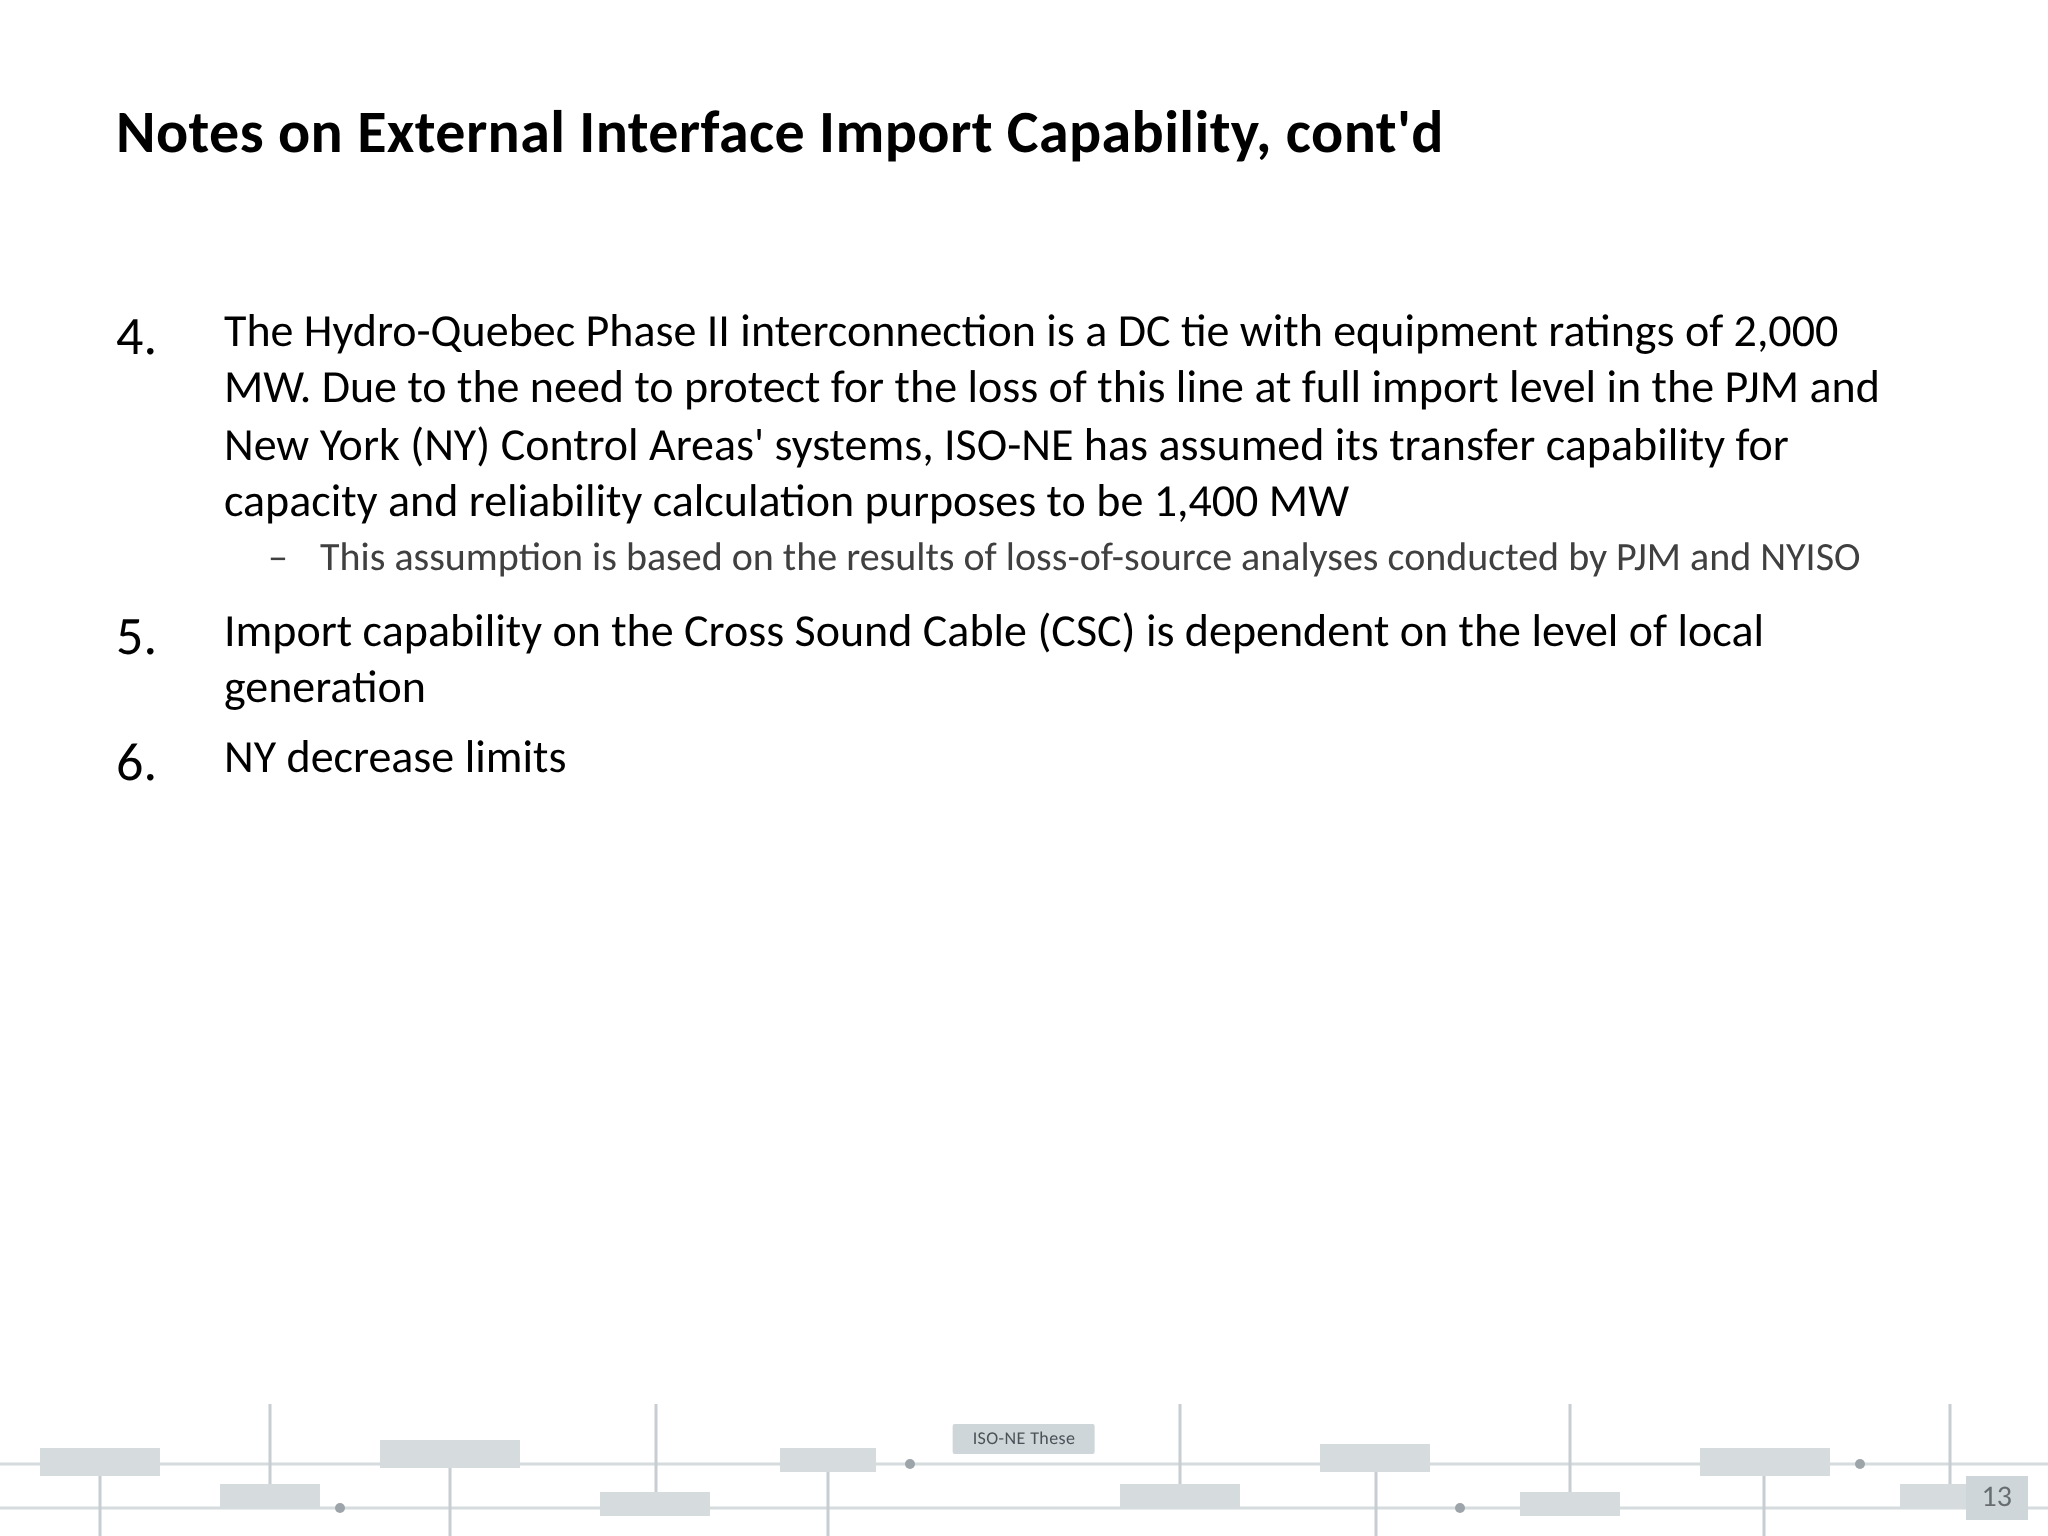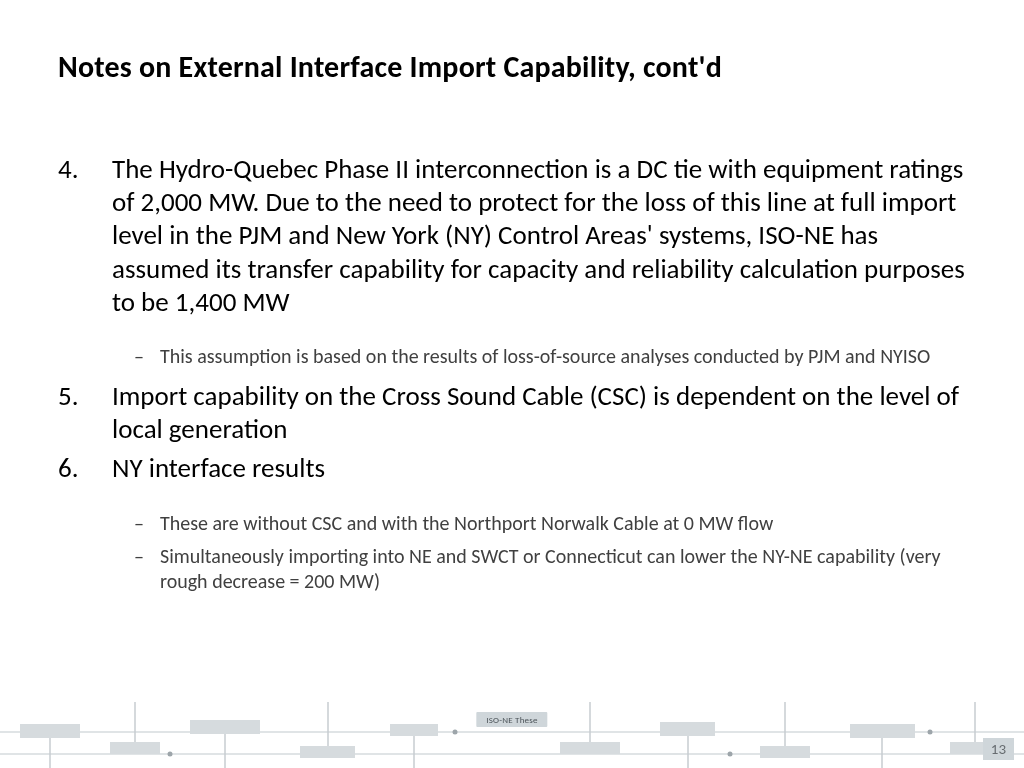--- a/index.html
+++ b/index.html
@@ -3,22 +3,22 @@
 <meta charset="utf-8">
 <style>
   * { margin: 0; padding: 0; box-sizing: border-box; }
   html, body { width: 1024px; height: 768px; font-family: Calibri, "Segoe UI", Arial, sans-serif; background: #fff; color: #000; overflow: hidden; }
   .slide { position: relative; width: 1024px; height: 768px; }
   .title { position: absolute; top: 48px; left: 58px; right: 58px; font-size: 30px; font-weight: 700; letter-spacing: 0.2px; }
   .body { position: absolute; top: 152px; left: 58px; right: 58px; }
   ol.main { list-style: none; counter-reset: item 3; }
   ol.main > li { counter-increment: item; position: relative; padding-left: 54px; margin-bottom: 6px; }
   ol.main > li::before { content: counter(item) "."; position: absolute; left: 0; top: 0; font-size: 27px; }
-  ol.main > li > .txt { font-size: 27px; line-height: 1.23; }
-  ul.sub { list-style: none; margin-top: 26px; margin-bottom: 10px; }
+  ol.main > li > .txt { font-size: 23px; line-height: 1.23; }
+  ul.sub { list-style: none; margin-top: 2px; margin-bottom: 10px; }
   ul.sub > li { position: relative; padding-left: 48px; margin-bottom: 8px; }
   ul.sub > li::before { content: "–"; position: absolute; left: 22px; top: 0; font-size: 20px; color: #404040; }
   ul.sub > li > .txt { font-size: 20px; line-height: 1.25; color: #404040; }
   .footer { position: absolute; left: 0; right: 0; bottom: 0; height: 66px; }
   .footer-deco { position: absolute; left: 0; right: 0; bottom: 0; height: 66px; overflow: hidden; }
   .footer-deco svg { width: 1024px; height: 66px; display: block; }
   .footer-label { position: absolute; left: 50%; transform: translateX(-50%); top: 10px; background: #cfd6da; color: #4a5257; font-size: 9px; padding: 2px 10px; border-radius: 1px; letter-spacing: 0.2px; }
   .page-num { position: absolute; right: 10px; bottom: 8px; background: #cfd6da; color: #676c70; font-size: 15px; padding: 2px 8px; }
 </style>
 </head>
@@ -35,29 +35,21 @@
         <ul class="sub">
           <li>
               <div class="txt">This assumption is based on the results of loss-of-source analyses conducted by PJM and NYISO</div>
             </li>
         </ul>
       </li>
       <li>
         <div class="txt">Import capability on the Cross Sound Cable (CSC) is dependent on the level of local generation</div>
       </li>
       <li>
-        <div class="txt">NY interface results</div>
-        <ul class="sub">
-          <li>
-              <div class="txt">These are without CSC and with the Northport Norwalk Cable at 0 MW flow</div>
-            </li>
-          <li>
-              <div class="txt">Simultaneously importing into NE and SWCT or Connecticut can lower the NY-NE capability (very rough decrease = 200 MW)</div>
-            </li>
-        </ul>
+        <div class="txt">NY decrease limits</div>
       </li>
     </ol>
   </div>
 
   <div class="footer">
     <div class="footer-deco">
       <svg viewBox="0 0 1024 66">
         <g stroke="#c7cdd1" stroke-width="1.5" fill="#d6dbde">
           <line x1="0" y1="30" x2="1024" y2="30" stroke="#d6dbde"></line>
           <line x1="0" y1="52" x2="1024" y2="52" stroke="#d6dbde"></line>

